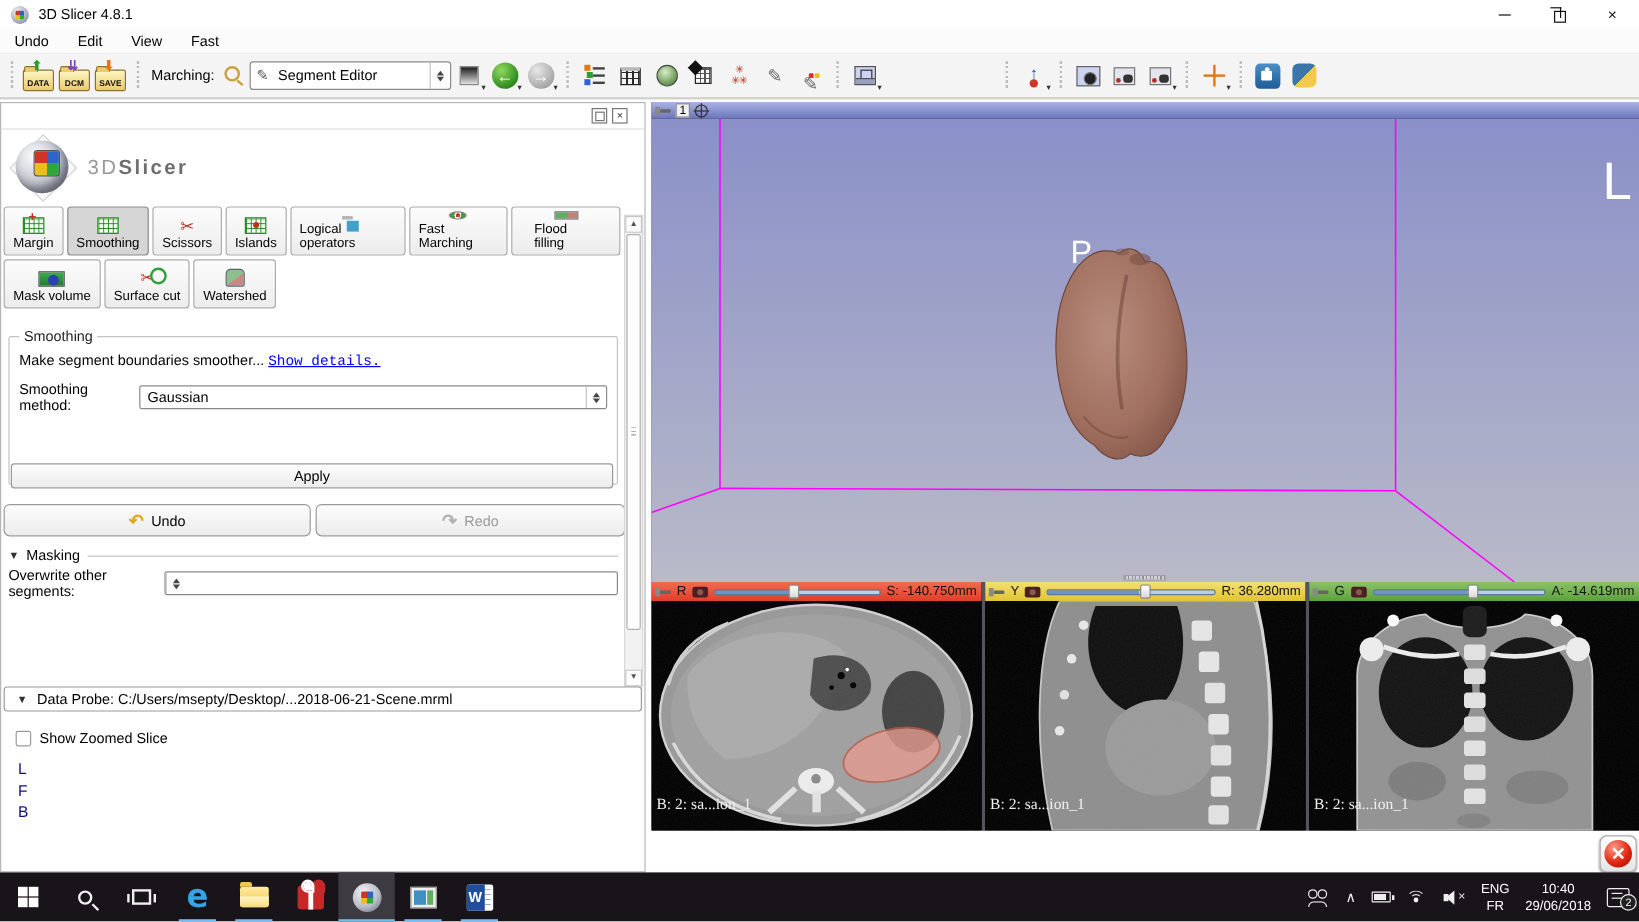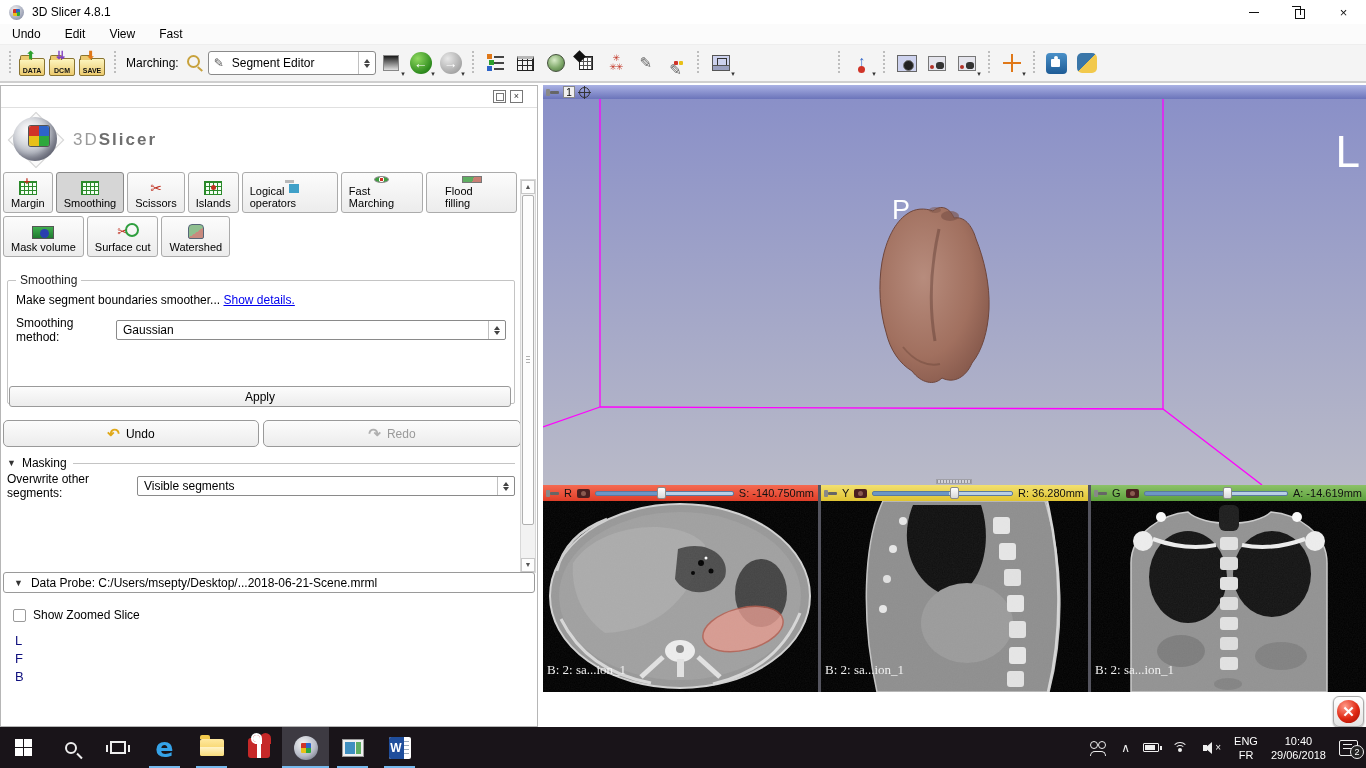--- a/index.html
+++ b/index.html
@@ -127,21 +127,21 @@
   .fx-mask::after { content:""; position:absolute; left:7px; top:2px; width:9px; height:9px; border-radius:50%; background:#2a3fb0; }
   .fx-surf { font-size:13px; color:#c03020; width:auto; height:auto; line-height:14px; }
   .fx-surf::after { content:""; position:absolute; left:8px; top:-2px; width:10px; height:10px; border:2px solid #2f9f3f; border-radius:50%; }
   .fx-water { width:16px; height:15px; border-radius:4px 4px 2px 2px; background:linear-gradient(145deg,#8fbf8f 0 55%,#c88a7e 55%); border:1px solid #567; }
 
   .groupbox { position:absolute; left:6px; right:22px; border:1px solid #c4c4c4; border-radius:2px; }
   .gb-smoothing { top:194px; height:124px; }
   .gb-title { position:absolute; top:-8px; left:8px; background:#fff; padding:0 4px; font-size:12px; color:#222; }
   .gb-body { padding:12px 8px 6px 8px; }
   .desc-row { font-size:12px; margin-bottom:9px; }
-  .link { color:#0000ee; text-decoration:underline; }
+  .link { color:#0000ee; text-decoration:underline;font-family:Liberation Mono, monospace; }
   .form-row { display:flex; align-items:center; margin-bottom:9px; }
   .form-row label { width:100px; font-size:12px; flex:none; }
   .field { flex:1; display:flex; align-items:center; background:#fff; border:1px solid #8a8a8a; border-radius:2px; height:20px; }
   .field .cval { flex:1; padding:0 6px; font-size:12px; }
   .spin { width:16px; align-self:stretch; border-left:1px solid #c0c0c0; display:flex; flex-direction:column; align-items:center; justify-content:center; gap:2px; }
 
   .btn { display:flex; align-items:center; justify-content:center; gap:6px; background:linear-gradient(#fcfcfc,#ececec);
          border:1px solid #9a9a9a; border-radius:3px; font-size:12px; }
   .btn-apply { position:absolute; left:8px; right:26px; top:300px; height:21px; }
   .btn-undo { position:absolute; left:2px; top:334px; width:256px; height:27px; border-radius:5px; }
@@ -480,21 +480,20 @@
 
     <div class="masking-head">
       <span class="tri-collapse">▼</span>
       <span>Masking</span>
       <span class="line"></span>
     </div>
     <div class="mask-rows">
       <div class="form-row">
         <label>Overwrite other segments:</label>
         <div class="field">
-          <span class="cval">Visible segments</span>
           <span class="updown">
               <i class="tri-up"></i>
               <i class="tri-dn"></i>
             </span>
         </div>
       </div>
     </div>
 
     <div class="vscroll">
       <span class="vs-up">▲</span>

